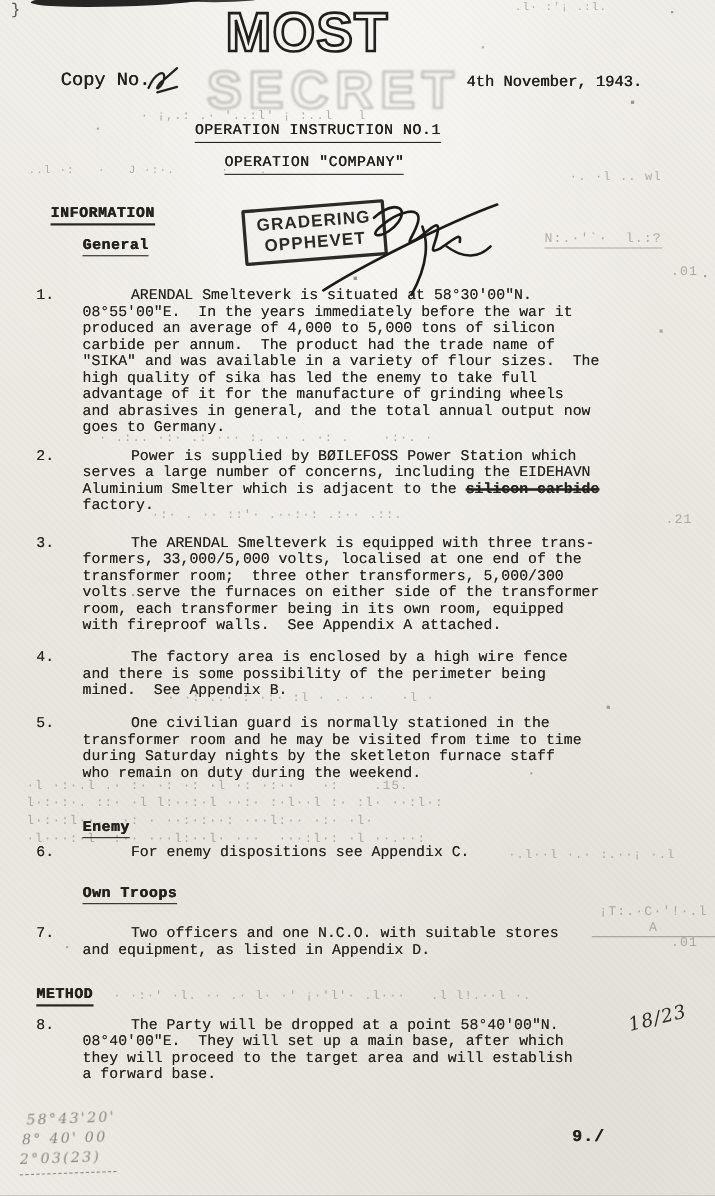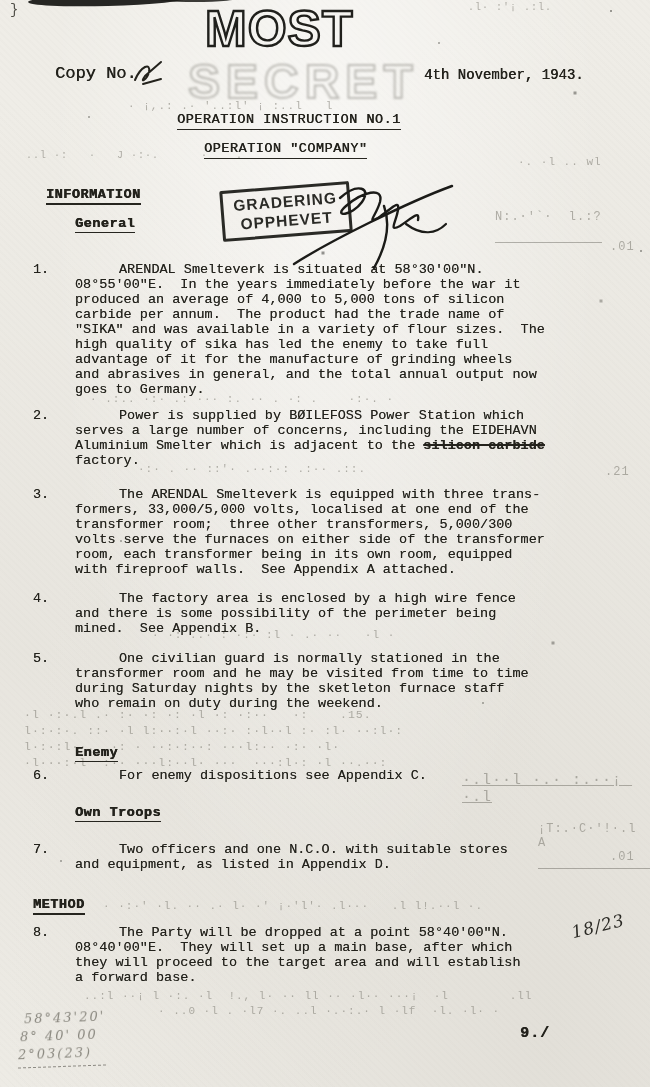--- a/index.html
+++ b/index.html
@@ -39,34 +39,34 @@
     font-family:"Liberation Sans","DejaVu Sans",sans-serif;
     font-size:15.5px;font-weight:600;line-height:19px;color:#2a2a26;
     letter-spacing:1px;text-align:center;background:rgba(239,237,231,.25);
   }
   .sig-svg{position:absolute;left:288px;top:176px;z-index:4;}
   .copymark-svg{position:absolute;left:131px;top:58px;z-index:3;}
   
   .ghost{position:absolute;z-index:1;color:#86847b;opacity:.62;filter:blur(.45px);
          font-family:"Liberation Mono","DejaVu Sans Mono",monospace;
          white-space:pre-wrap;letter-spacing:1px;}
-  .ghost.ul{border-bottom:1.6px solid rgba(70,68,60,.6);padding-bottom:18px;}
+  .ghost.ul{border-bottom:1.6px solid rgba(70,68,60,.6);padding-bottom:1px;}
   .g0{left:10px;top:2px;font-size:14px;opacity:.85;color:#34332c;}
   .g1{left:468px;top:2px;font-size:10px;}
   .g2{left:26px;top:150px;font-size:10px;width:430px;}
   .g3{left:518px;top:156px;font-size:11px;}
   .g4{left:495px;top:210px;font-size:12px;}
   .g5{left:610px;top:240px;font-size:12px;}
   .g6{left:90px;top:393px;font-size:11px;width:525px;}
   .g7{left:605px;top:465px;font-size:12px;}
   .g8{left:138px;top:463px;font-size:11px;}
   .g9{left:152px;top:629px;font-size:11px;}
   .g10{left:24px;top:707px;font-size:11.5px;line-height:16px;width:560px;}
-  .g11{left:462px;top:772px;font-size:15px;text-decoration:underline;}
-  .g12{left:538px;top:822px;font-size:12px;}
+  .g11{left:462px;top:772px;font-size:11px;}
+  .g12{left:538px;top:822px;font-size:12px;text-align:center;}
   .g13{left:610px;top:850px;font-size:12px;}
   .g14{left:192px;top:879px;font-size:11px;}
   .g15{left:103px;top:900px;font-size:11px;width:510px;}
   .g16{left:84px;top:990px;font-size:11px;width:545px;}
   .g17{left:158px;top:1005px;font-size:11px;}
   .g18{left:128px;top:100px;font-size:11px;width:350px;}
   
   .margin-frac{position:absolute;left:571px;top:916px;z-index:3;
     font-family:"DejaVu Serif","Liberation Serif",serif;font-style:italic;
     font-size:17px;color:#2b2a25;transform:rotate(-14deg);letter-spacing:1px;}
@@ -118,22 +118,20 @@
   <div class="ghost g8">·:· . ·· ::'· .··:·: .:·· .::.</div>
   <div class="ghost g9">· ·: ..· : ·:· :l · .· ··   ·l ·</div>
   <div class="ghost g10">·l ·:·.l .· :· ·: ·: ·l ·: ·:··   ·:    .15.
 l·:·:·. ::· ·l l:··:·l ··:· :·l··l :· :l· ··:l·:
 l·:·:l··.  ·: · ··:·:··: ···l:·· ·:· ·l·
 ·l···:·l  :·· ···l:··l· ···  ···:l·: ·l ··.··:</div>
   <div class="ghost g11">·.l··l ·.· :.··¡ ·.l</div>
   <div class="ghost g12 ul">¡T:.·C·'!·.l A</div>
   <div class="ghost g13">.01</div>
   <div class="ghost g15">· ·:·' ·l. ·· .· l· ·' ¡·'l'· .l···   .l l!.··l ·.</div>
-  <div class="ghost g16">..:l ··¡ l ·:. ·l  !., l· ·· ll ·· ·l·· ···¡  ·l        .ll</div>
-  <div class="ghost g17">· ..0 ·l . ·l7 ·. ..l ·.·:.· l ·lf  ·l. ·l· ·</div>
   <div class="ghost g18">· ¡,.: .· '..:l' ¡ :..l   l</div>
 
   <svg class="stamp-svg" style="left:203px;top:2px;" width="165" height="56" viewBox="0 0 165 56">
     <text x="2" y="44" font-family="Liberation Sans, sans-serif" font-weight="bold" font-size="50" fill="none" stroke="#20201c" stroke-width="2.4" letter-spacing="1">MOST</text>
   </svg>
   <svg class="stamp-svg secret-svg" style="left:186px;top:56px;" width="235" height="52" viewBox="0 0 235 52">
     <text x="2" y="42" font-family="Liberation Sans, sans-serif" font-weight="bold" font-size="48" fill="none" stroke="#4a483f" stroke-width="2" letter-spacing="6">SECRET</text>
   </svg>
 
   <div class="copy-line tw">Copy No.</div>

